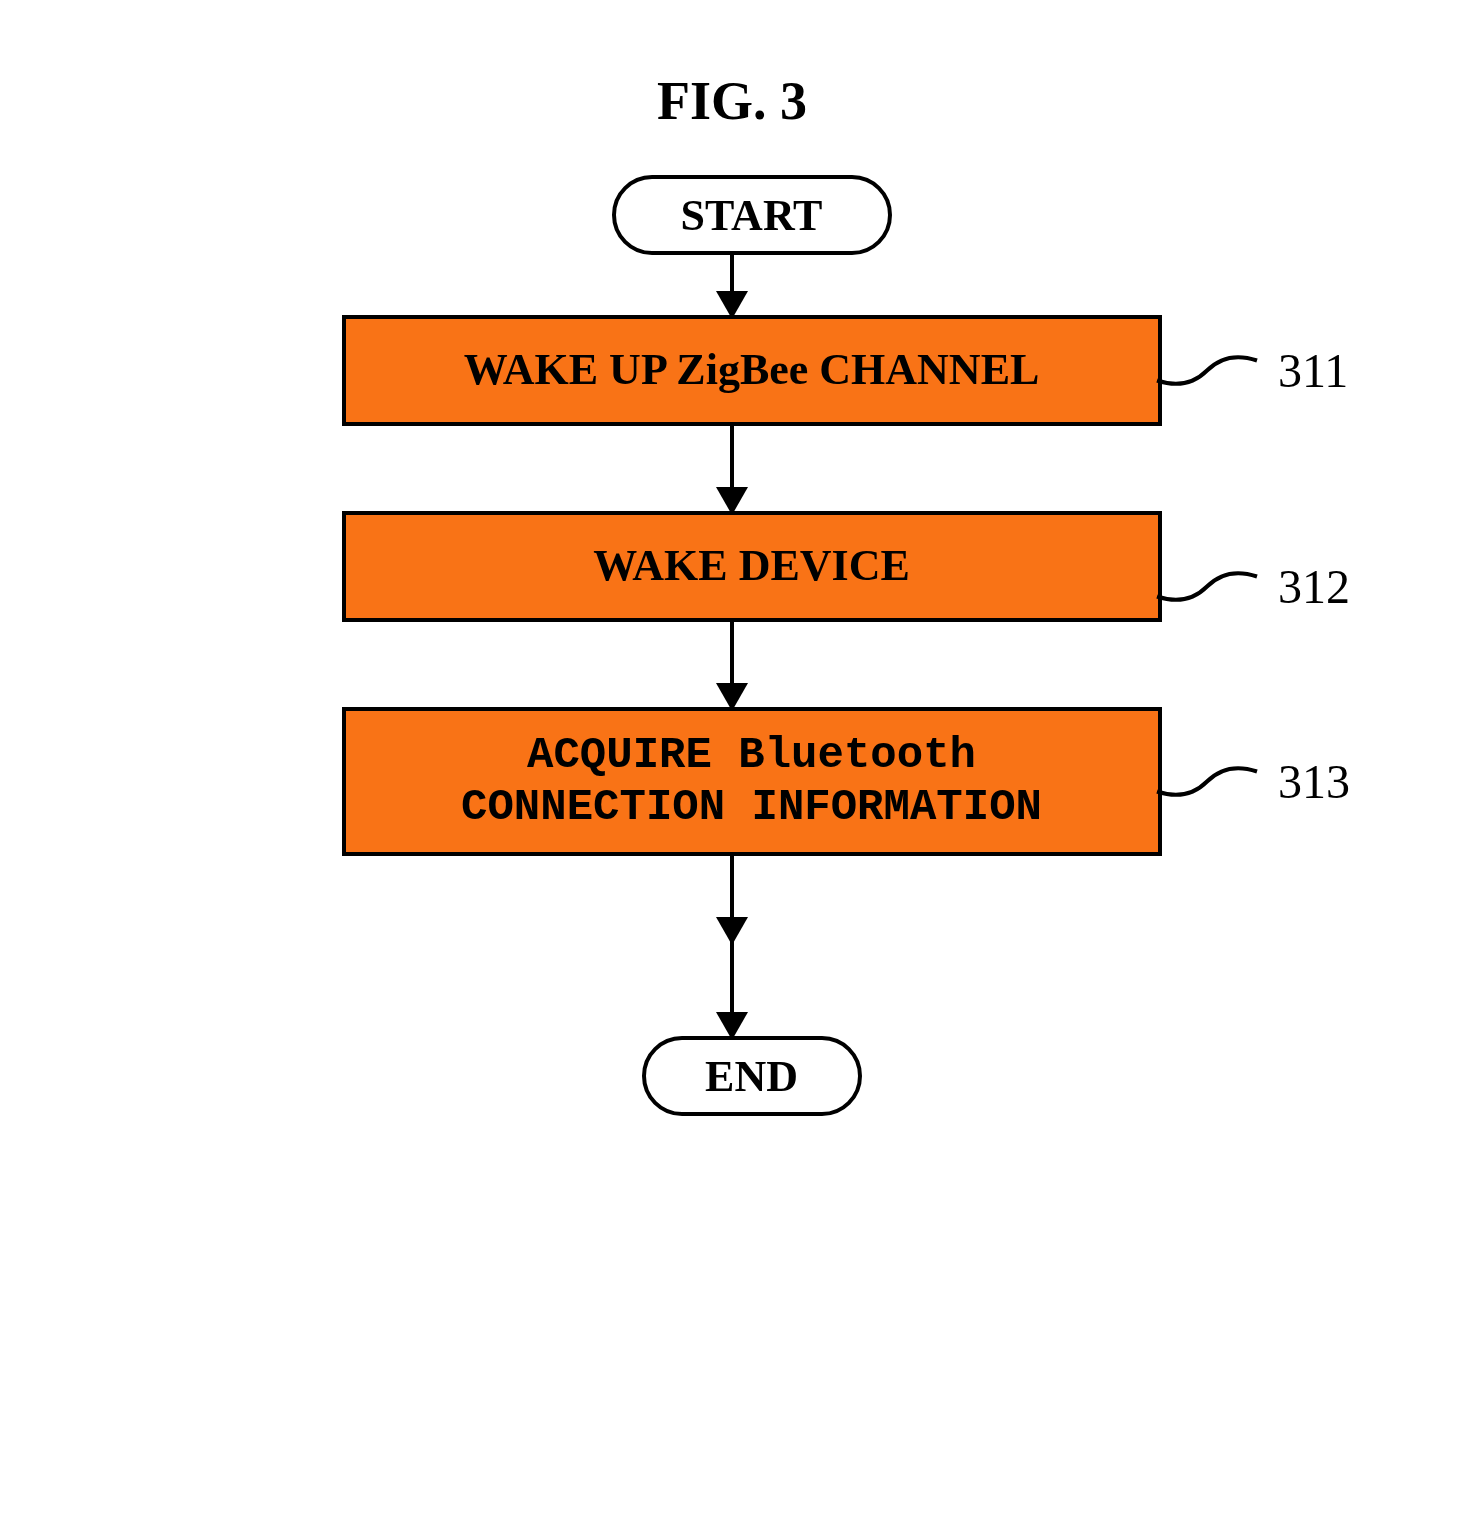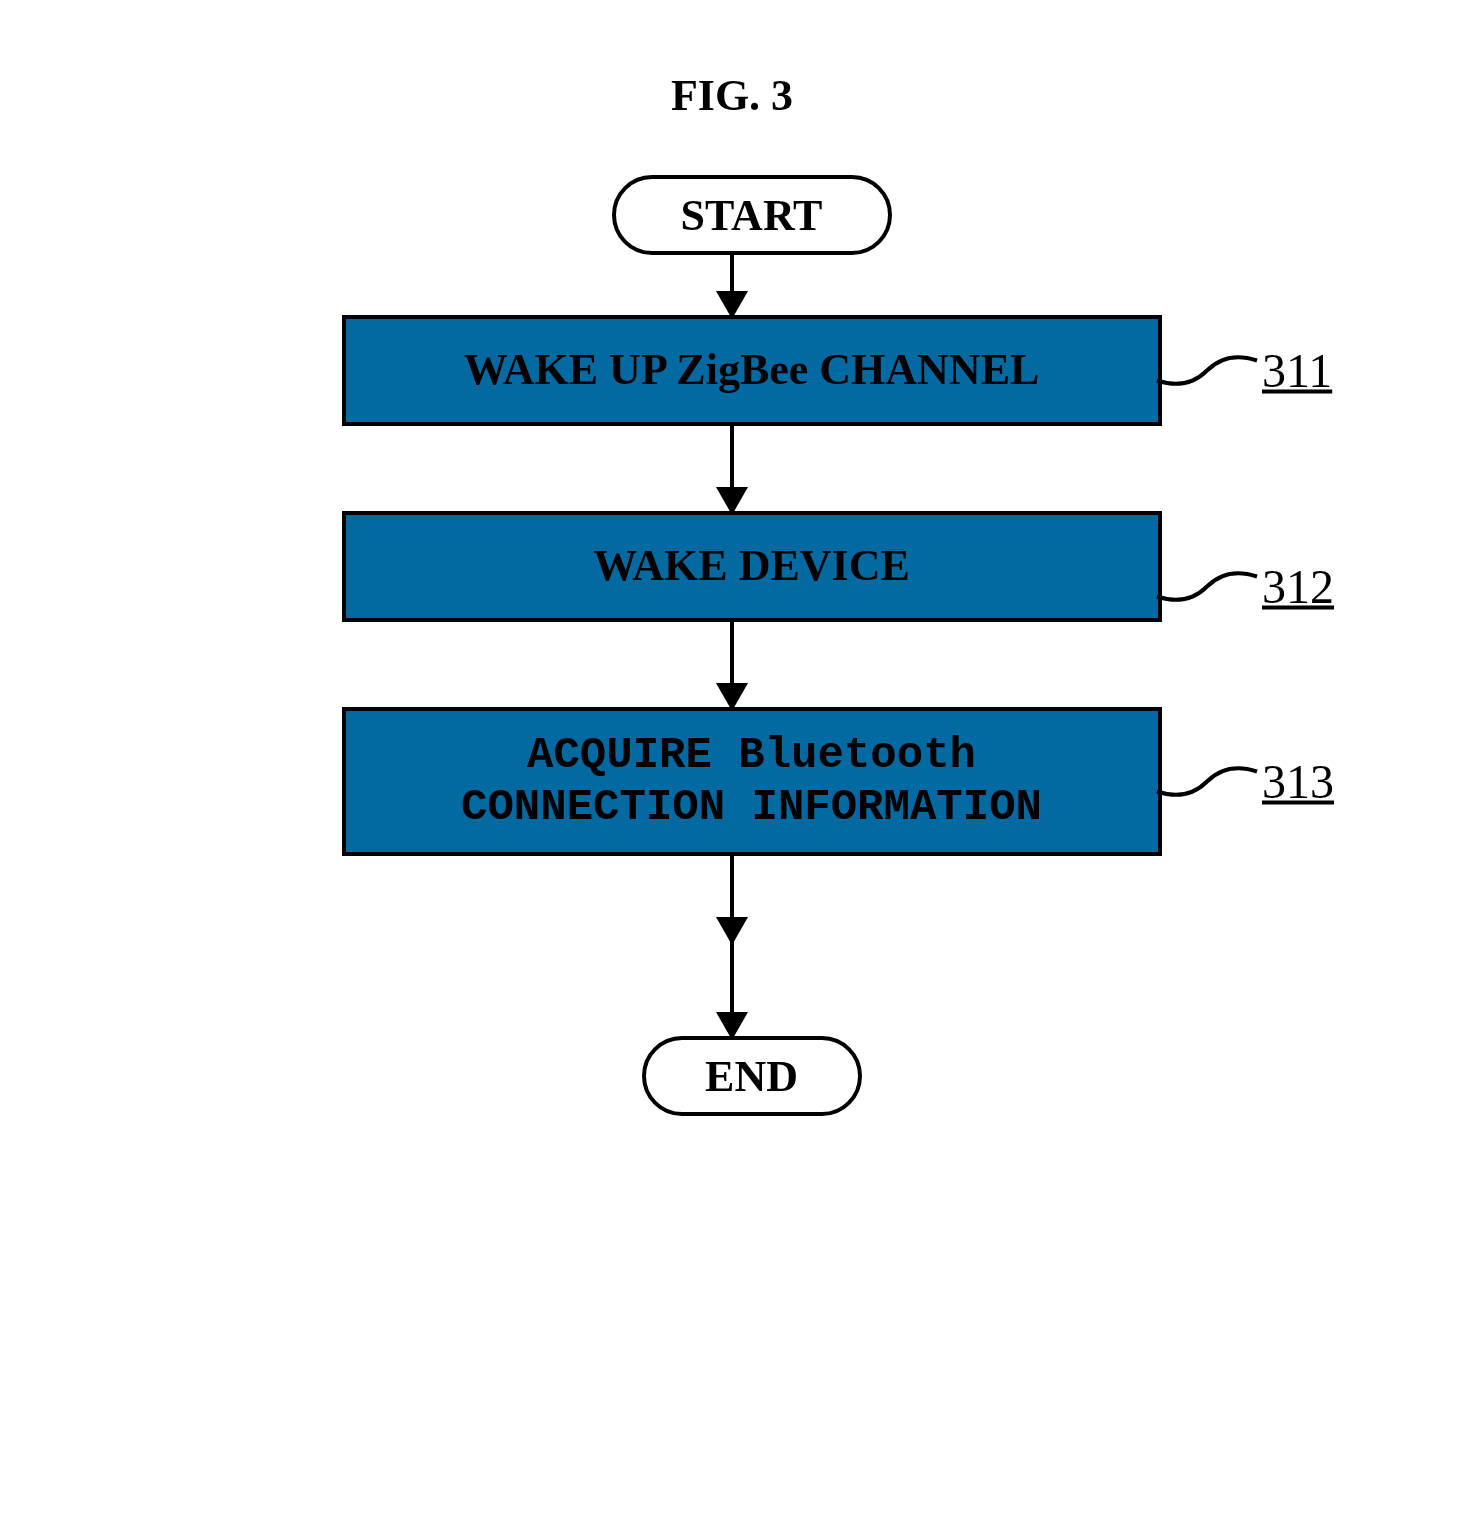--- a/index.html
+++ b/index.html
@@ -12,21 +12,21 @@
       background: #fff;
       width: 1464px;
       height: 1540px;
       position: relative;
     }
     .figure-title {
       position: absolute;
       top: 70px;
       left: 50%;
       transform: translateX(-50%);
-      font-size: 44px;
+      font-size: 54px;
       font-weight: bold;
     }
     .flowchart {
       position: absolute;
       top: 175px;
       left: 0;
       width: 100%;
     }
     .terminator {
       width: 280px;
@@ -44,21 +44,21 @@
     .process-box {
       width: 820px;
       border: 4px solid #000;
       margin: 0 auto;
       display: flex;
       align-items: center;
       justify-content: center;
       font-size: 44px;
       font-weight: bold;
       text-align: center;
-      background: #0369a1;
+      background: #f97316;
       padding: 25px 20px;
       line-height: 1.2;
     }
     .process-box.twoline {
       padding: 18px 20px;
     }
     .arrow-container {
       width: 100%;
       display: flex;
       justify-content: center;
@@ -86,24 +86,23 @@
       display: flex;
       justify-content: center;
       width: 100%;
       padding-left: 39px;
     }
     .step-label {
       position: absolute;
       font-size: 48px;
       display: flex;
       align-items: center;
-      gap: 0;
+      gap: 16px;
       top: 50%;
       transform: translateY(-50%);
-      text-decoration: underline;
     }
     .connector-svg {
       display: block;
     }
   </style>
 </head>
 <body>
 
 <div class="figure-title">FIG. 3</div>
 

